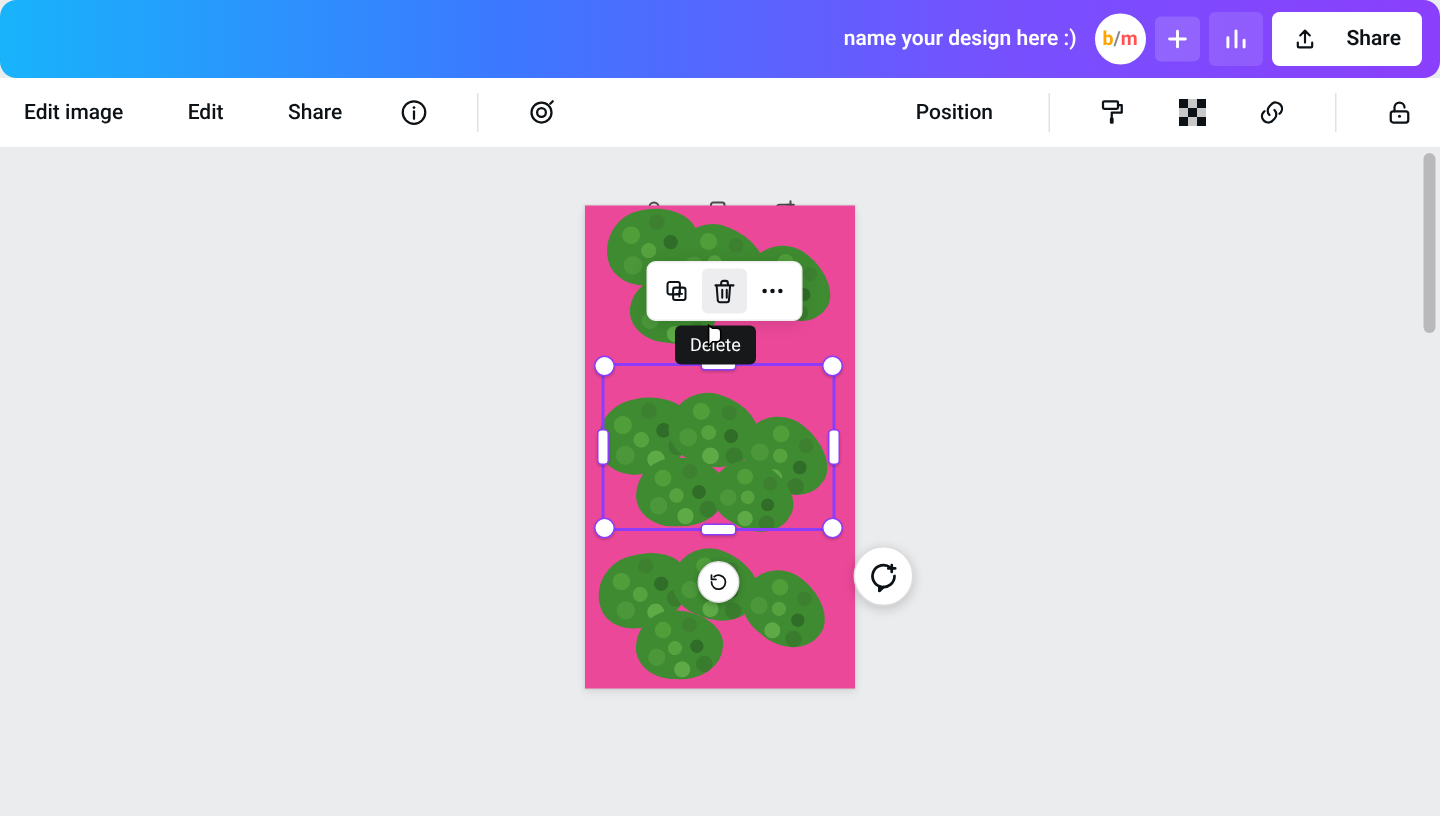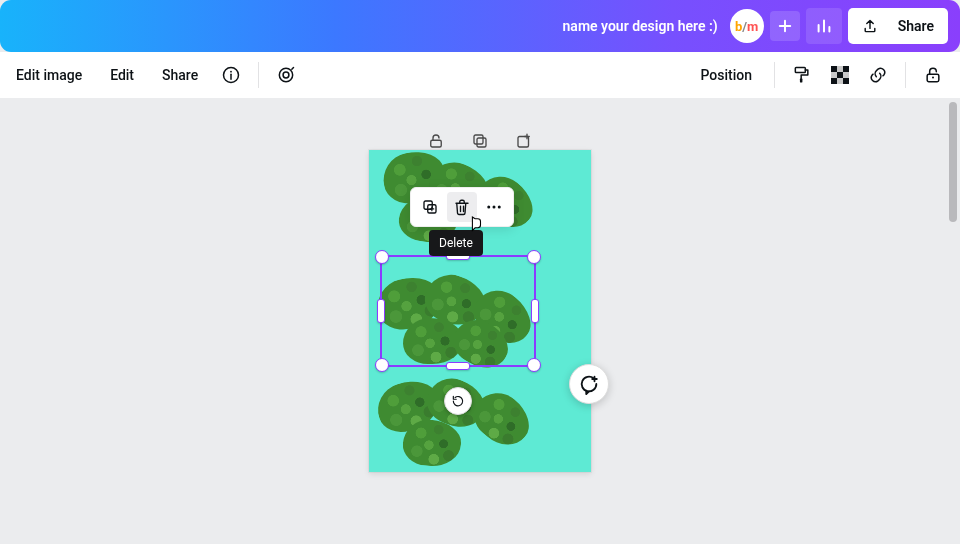--- a/index.html
+++ b/index.html
@@ -64,21 +64,21 @@
   
   .toolbar {
     height: 46px;
     background:#fff;
     border-bottom:1px solid #e2e2e4;
     display:flex;
     align-items:center;
     padding: 0 10px 0 4px;
     justify-content: space-between;
   }
-  .toolbar .left, .toolbar .right { display:flex; align-items:center; gap:4px;}
+  .toolbar .left, .toolbar .right { display:flex; align-items:center; gap:19px;}
   .tbtn {
     padding: 0 12px;
     height: 38px;
     display:flex;align-items:center;
     font-size:14px;
     font-weight:500;
     color:#0d1216;
     cursor:pointer;
     border-radius:4px;
   }
@@ -104,25 +104,24 @@
   }
   .page-actions {
     position:absolute; left:50%; transform:translateX(-50%);
     top:30px;
     display:flex; gap:18px;
   }
   .page-actions .iconbtn{ width:26px;height:26px; color:#444;}
   .page {
     position:absolute;
     left:50%; transform:translateX(-50%);
-    top:52px;
+    top:39px;
     width:180px; height:322px;
-    background:#5eead4;
+    background:#ec4899;
     box-shadow: 0 0 0 1px rgba(0,0,0,.04), 0 2px 6px rgba(0,0,0,.1);
-    padding-left: 42px;
   }
   .leaves {
     position:absolute;
     background:
       radial-gradient(circle at 30% 30%, #4f9e3a 0 10%, transparent 11%),
       radial-gradient(circle at 60% 20%, #3d8130 0 9%, transparent 10%),
       radial-gradient(circle at 45% 55%, #55a23f 0 11%, transparent 12%),
       radial-gradient(circle at 70% 50%, #2f6d28 0 9%, transparent 10%),
       radial-gradient(circle at 25% 70%, #4b973a 0 10%, transparent 11%),
       radial-gradient(circle at 80% 75%, #3a7c2e 0 9%, transparent 10%),

